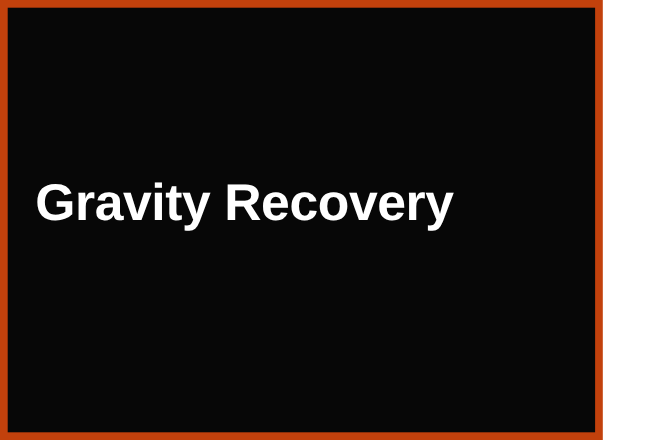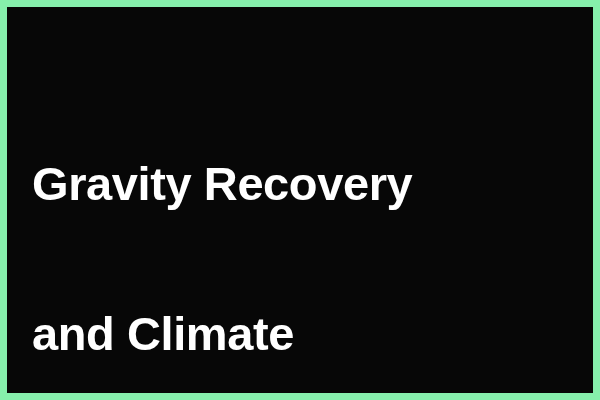--- a/index.html
+++ b/index.html
@@ -13,23 +13,23 @@
     width: 600px;
     height: 400px;
     overflow: hidden;
     font-family: "Liberation Sans", "DejaVu Sans", sans-serif;
   }
 
   
   .title-card {
     position: relative;
     box-sizing: border-box;
-    width: 600px;
+    width: 548px;
     height: 400px;
-    background: #86efac;          
+    background: #c2410c;          
     padding: 7px;                 
   }
 
   .card-stage {
     position: relative;
     box-sizing: border-box;
     width: 100%;
     height: 100%;
     background: #070707;          
     overflow: hidden;
@@ -62,20 +62,19 @@
 </head>
 <body>
 
 <div class="title-card">
   <div class="card-stage">
 
     <div class="text-block">
 
       <div class="headline">
         <span class="headline-line">Gravity Recovery</span>
-        <span class="headline-line">and Climate</span>
         
       </div>
 
     </div>
 
   </div>
 </div>
 
 </body></html>

